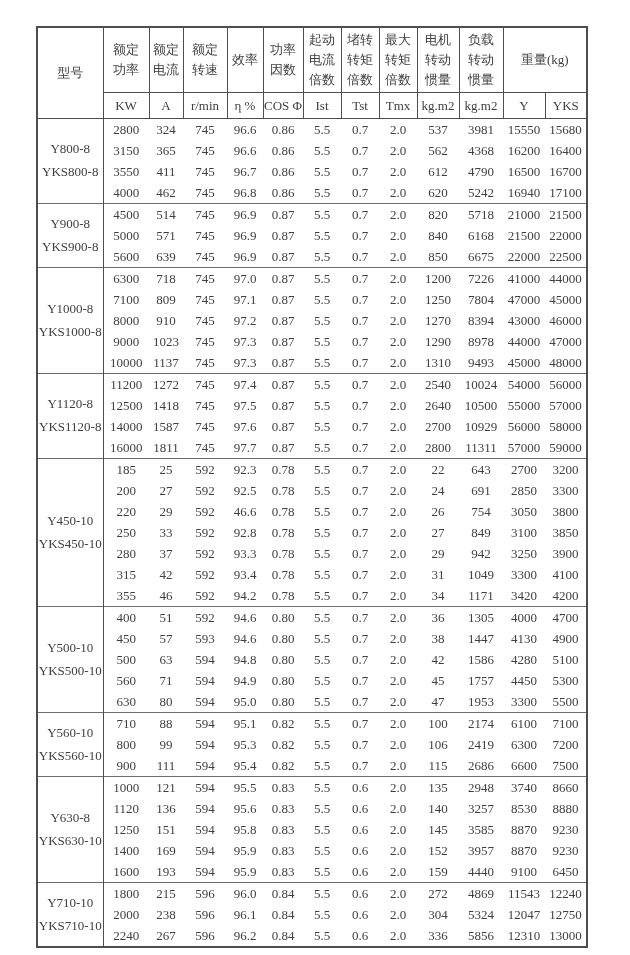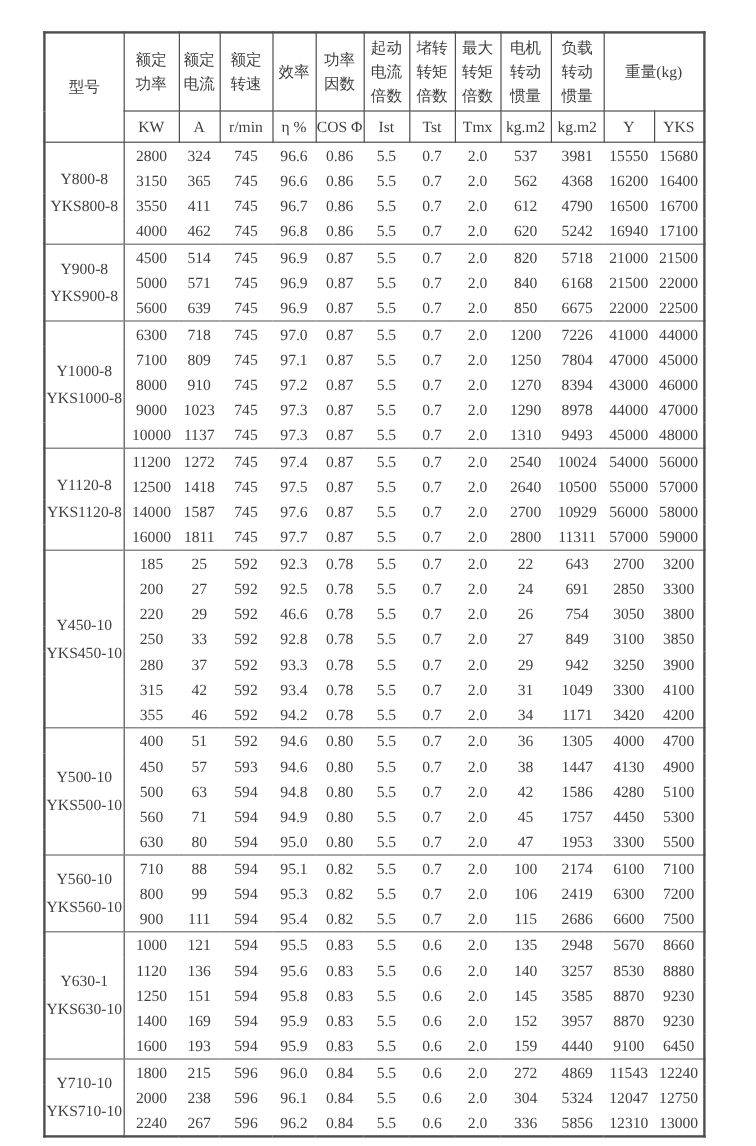--- a/index.html
+++ b/index.html
@@ -549,34 +549,34 @@
           <td>5.5</td>
           <td>0.7</td>
           <td>2.0</td>
           <td>115</td>
           <td>2686</td>
           <td>6600</td>
           <td>7500</td>
         </tr>
         <tr class="gs">
           <td rowspan="5" class="model">
-            <div>Y630-1</div>
+            <div>Y630-8</div>
             <div>YKS630-10</div>
           </td>
           <td>1000</td>
           <td>121</td>
           <td>594</td>
           <td>95.5</td>
           <td>0.83</td>
           <td>5.5</td>
           <td>0.6</td>
           <td>2.0</td>
           <td>135</td>
           <td>2948</td>
-          <td>5670</td>
+          <td>3740</td>
           <td>8660</td>
         </tr>
         <tr>
           <td>1120</td>
           <td>136</td>
           <td>594</td>
           <td>95.6</td>
           <td>0.83</td>
           <td>5.5</td>
           <td>0.6</td>

